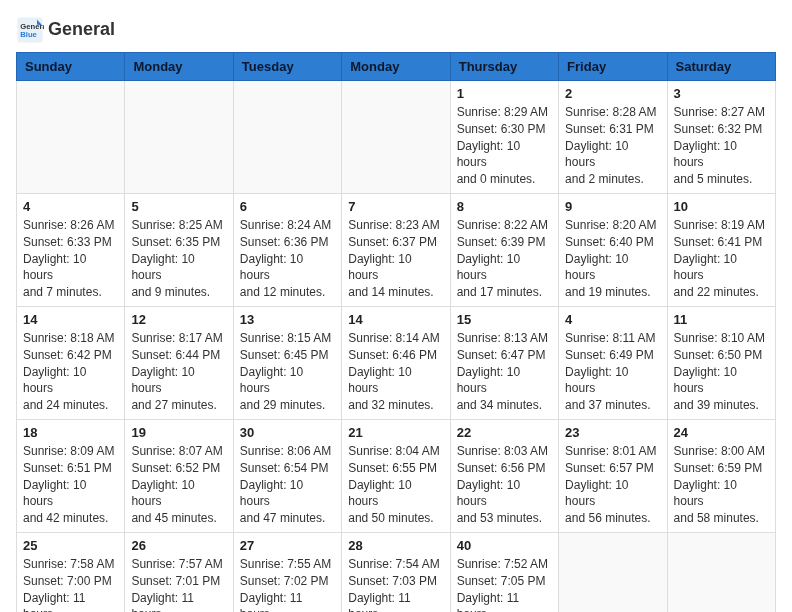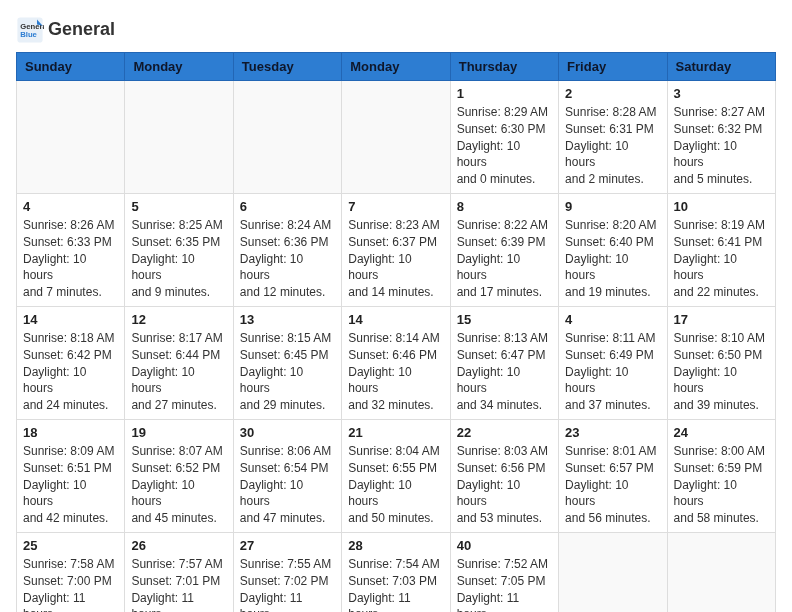--- a/index.html
+++ b/index.html
@@ -191,21 +191,21 @@
         </td>
         <td>
           <span class="day-number">15</span>
           <div class="day-info">Sunrise: 8:13 AM<br>Sunset: 6:47 PM<br>Daylight: 10 hours<br>and 34 minutes.</div>
         </td>
         <td>
           <span class="day-number">4</span>
           <div class="day-info">Sunrise: 8:11 AM<br>Sunset: 6:49 PM<br>Daylight: 10 hours<br>and 37 minutes.</div>
         </td>
         <td>
-          <span class="day-number">17</span>
+          <span class="day-number">11</span>
           <div class="day-info">Sunrise: 8:10 AM<br>Sunset: 6:50 PM<br>Daylight: 10 hours<br>and 39 minutes.</div>
         </td>
       </tr>
       <tr>
         <td>
           <span class="day-number">18</span>
           <div class="day-info">Sunrise: 8:09 AM<br>Sunset: 6:51 PM<br>Daylight: 10 hours<br>and 42 minutes.</div>
         </td>
         <td>
           <span class="day-number">19</span>

